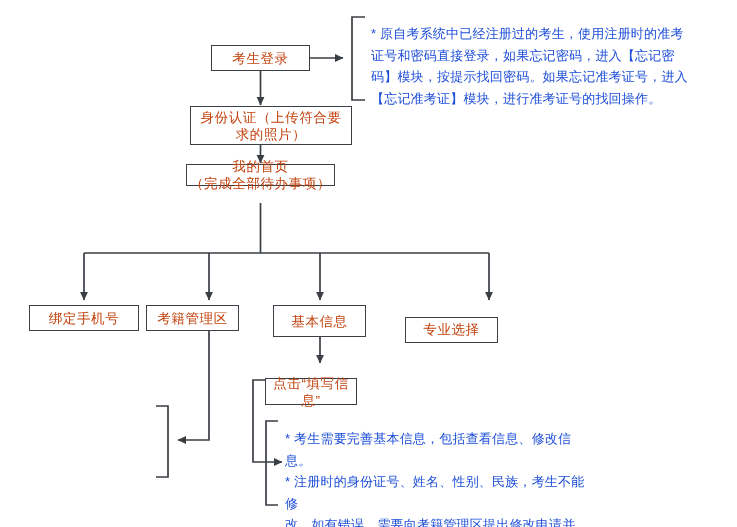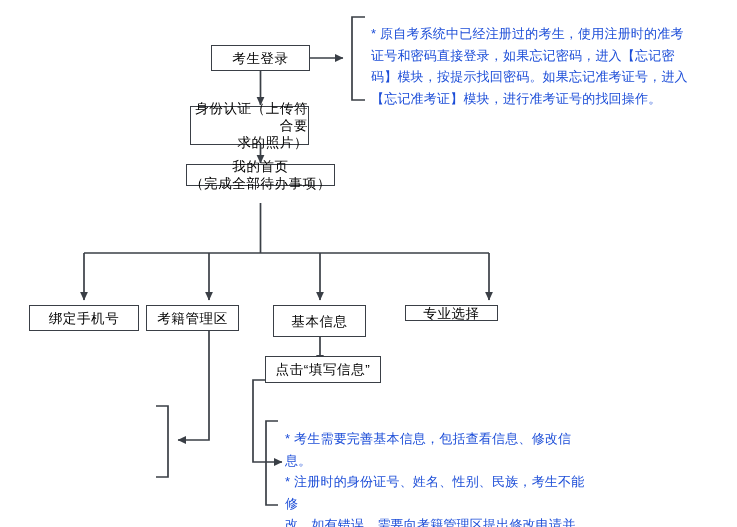--- a/index.html
+++ b/index.html
@@ -12,21 +12,21 @@
   }
   #canvas{position:relative;width:737px;height:527px;}
 
   svg.lines{position:absolute;left:0;top:0;width:737px;height:527px;}
 
   .node{
     position:absolute;
     box-sizing:border-box;
     border:1.6px solid #3a3f46;
     background:#ffffff;
-    color:#000000;
+    color:#c2410c;
     display:flex;
     align-items:center;
     justify-content:center;
     text-align:center;
     font-size:13.5px;
     line-height:17px;
     letter-spacing:.6px;
     white-space:pre-line;
     z-index:3;
   }
@@ -76,35 +76,35 @@
       <path d="M365,17 L352,17 L352,100 L365,100"></path>
 
       <path d="M156,406 L168,406 L168,477 L156,477"></path>
 
       <path d="M278,421 L266,421 L266,505 L278,505"></path>
     </g>
   </svg>
 
   <div class="node" style="left:211px;top:45px;width:99px;height:26px;">考生登录</div>
 
-  <div class="node" style="left:190px;top:106px;width:119px;height:39px;text-align:right;">身份认证（上传符合要
+  <div class="node" style="left:190px;top:106px;width:162px;height:39px;">身份认证（上传符合要
 求的照片）</div>
 
   <div class="node" style="left:186px;top:164px;width:149px;height:22px;">我的首页
 （完成全部待办事项）</div>
 
   <div class="node" style="left:29px;top:305px;width:110px;height:26px;">绑定手机号</div>
 
   <div class="node" style="left:146px;top:305px;width:93px;height:26px;">考籍管理区</div>
 
   <div class="node" style="left:273px;top:305px;width:93px;height:32px;">基本信息</div>
 
-  <div class="node" style="left:405px;top:305px;width:93px;height:16px;">专业选择</div>
+  <div class="node" style="left:405px;top:317px;width:93px;height:26px;font-family:Liberation Mono, monospace;">专业选择</div>
 
-  <div class="node" style="left:265px;top:356px;width:116px;height:27px;">点击“填写信息”</div>
+  <div class="node" style="left:265px;top:378px;width:92px;height:27px;">点击“填写信息”</div>
 
   <div class="note" style="left:371px;top:23px;width:358px;">* 原自考系统中已经注册过的考生，使用注册时的准考
 证号和密码直接登录，如果忘记密码，进入【忘记密
 码】模块，按提示找回密码。如果忘记准考证号，进入
 【忘记准考证】模块，进行准考证号的找回操作。</div>
 
 
   <div class="note" style="left:285px;top:428px;width:300px;">* 考生需要完善基本信息，包括查看信息、修改信息。
 * 注册时的身份证号、姓名、性别、民族，考生不能修
 改，如有错误，需要向考籍管理区提出修改申请并进行

